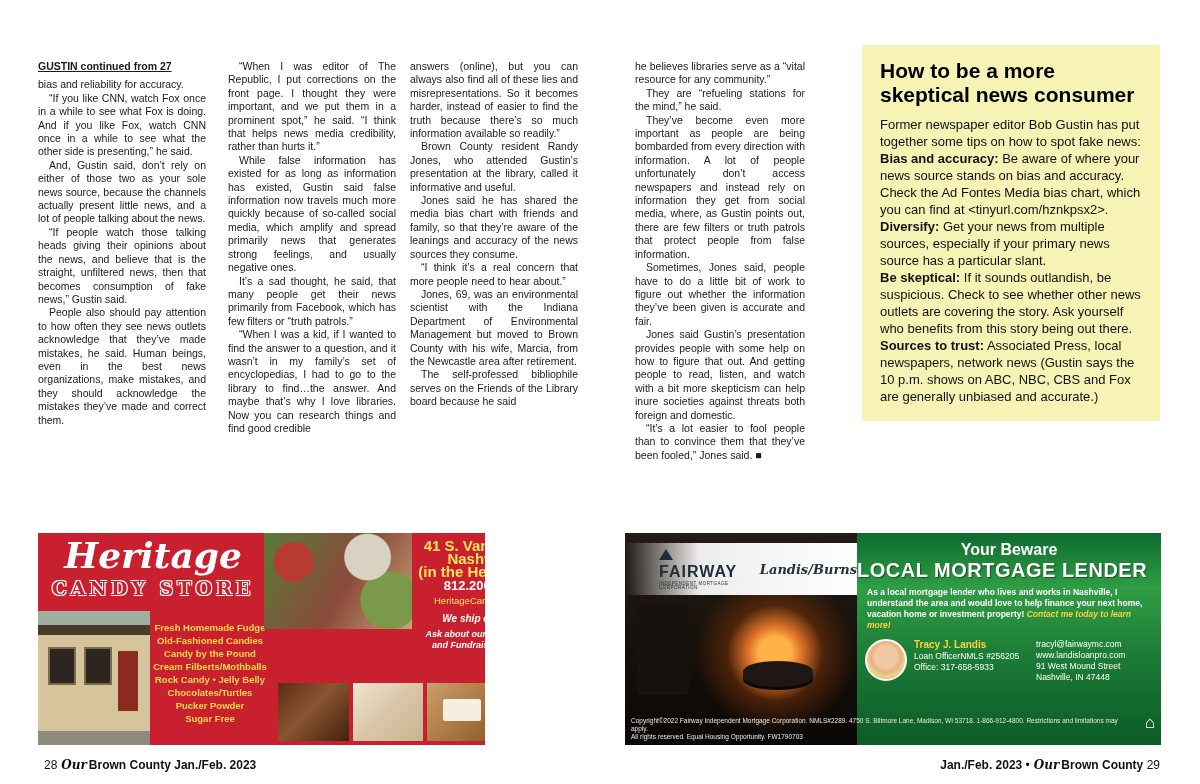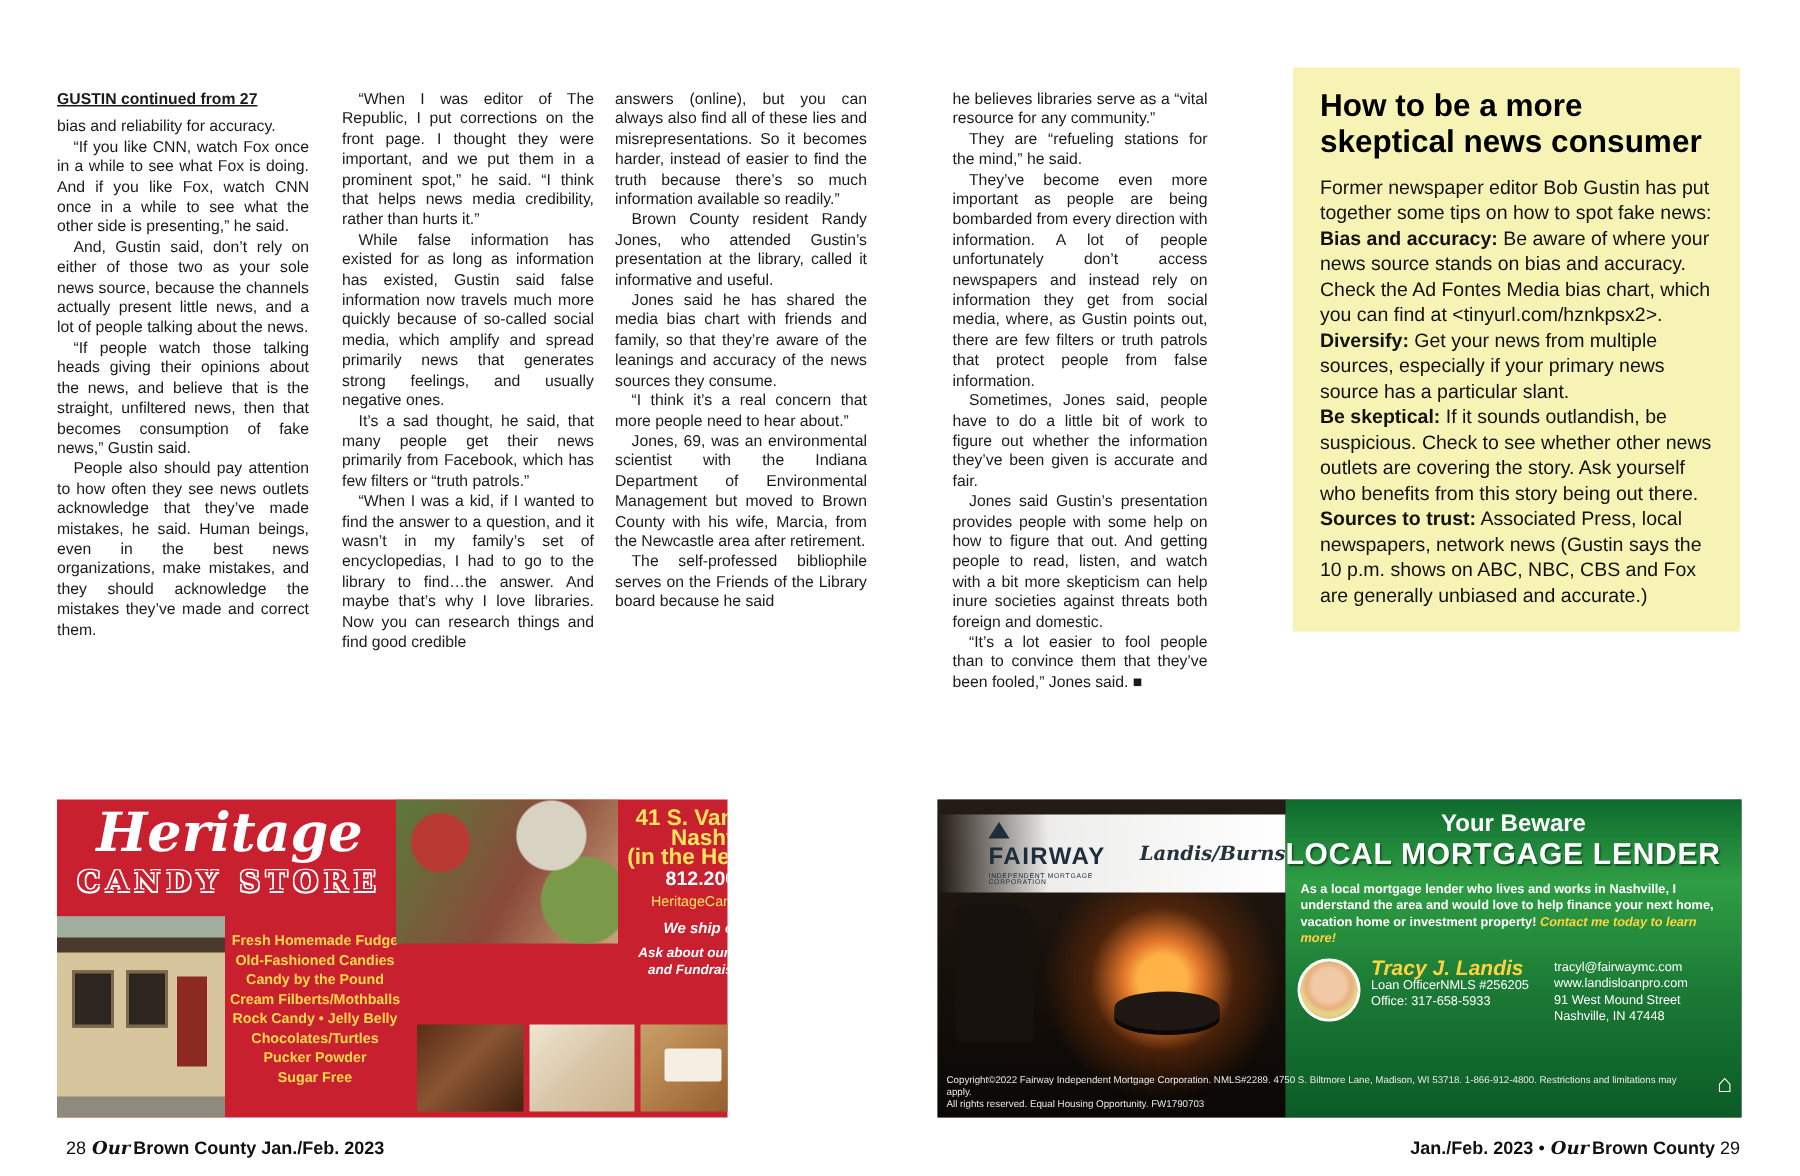--- a/index.html
+++ b/index.html
@@ -91,21 +91,21 @@
     background:linear-gradient(180deg,#0e6b2f 0,#2f9e44 26%,#1b7a35 60%,#0b5b26 100%);}
   .f-t1{margin-top:7px;text-align:center;color:#fff;font-weight:bold;font-size:16px;line-height:19px;}
   .f-t2{color:#fff;font-weight:bold;font-size:20px;line-height:22px;letter-spacing:.5px;
     text-shadow:1px 1px 1px rgba(0,0,0,.45);}
   .f-body{margin:6px 10px 0;color:#fff;font-weight:bold;font-size:8.5px;line-height:11px;text-align:left;}
   .f-cta{color:#ffd23f;font-style:italic;}
   .f-agent{display:flex;margin:8px 8px 0;align-items:flex-start;position:relative;}
   .f-avatar{width:38px;height:38px;border-radius:50%;border:2px solid #fff;flex:0 0 auto;
     background:radial-gradient(circle at 50% 42%, #f0c9a6 0 38%, #e8b07e 52%, #e5d78a 66%, #caa84a 100%);}
   .f-acol{margin-left:7px;width:118px;}
-  .f-aname{color:#ffd23f;font-weight:bold;font-size:14px;line-height:12px;font-style:italic;}
+  .f-aname{color:#ffd23f;font-weight:bold;font-size:10px;line-height:12px;}
   .f-aline{color:#fff;font-size:8.5px;line-height:11px;}
   .f-acol2{margin-left:4px;}
   .f-fine{position:absolute;left:6px;bottom:4px;width:500px;color:#e8e8e8;font-size:6.5px;line-height:8px;text-align:left;}
   .f-eho{position:absolute;right:6px;bottom:14px;color:#fff;font-size:17px;line-height:17px;font-weight:bold;}
 </style>
 </head>
 <body>
 
 <div class="spread">
 

